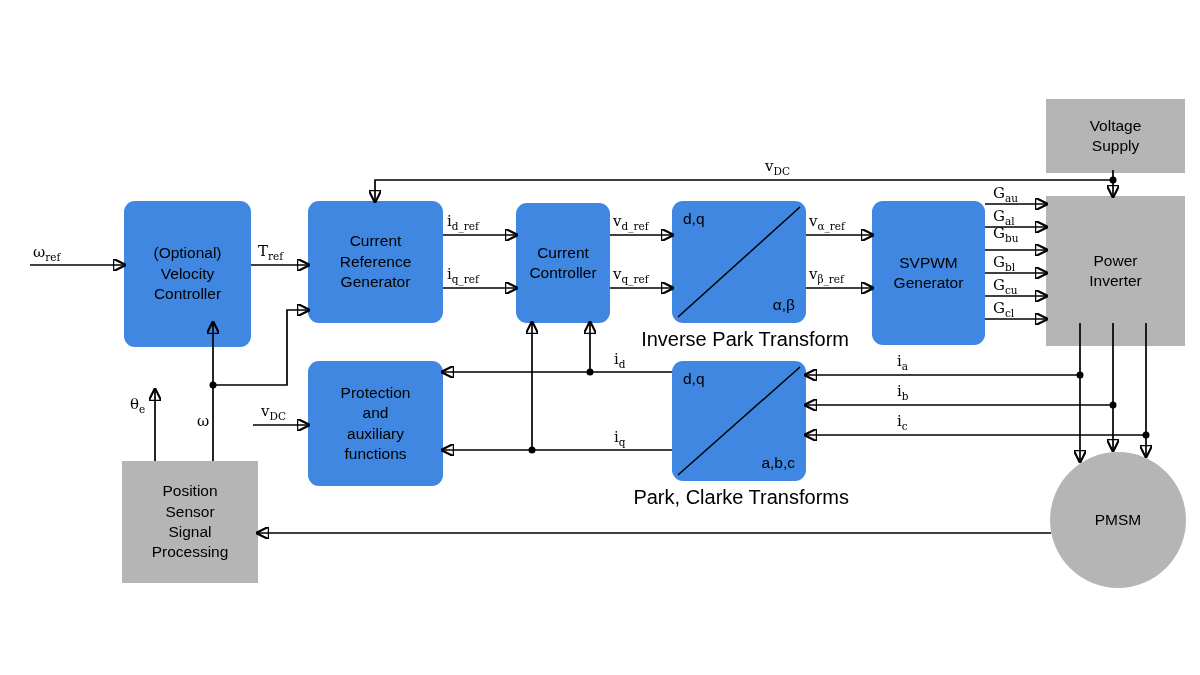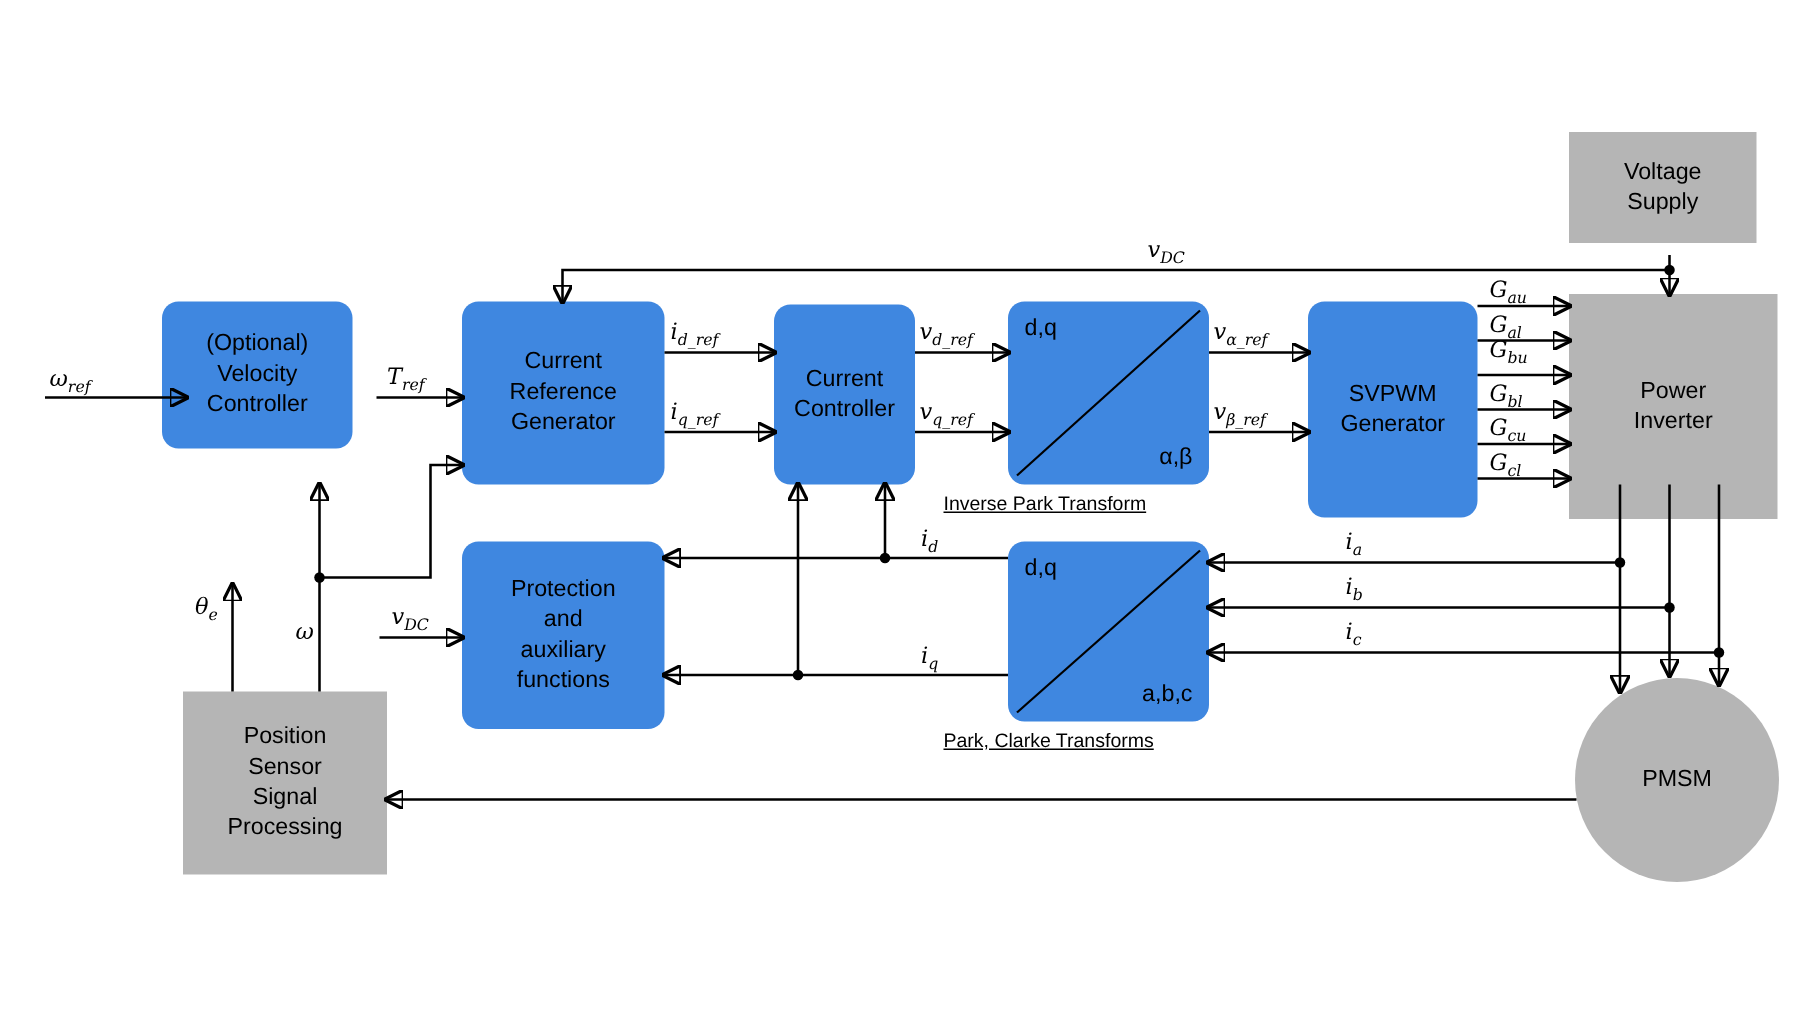--- a/index.html
+++ b/index.html
@@ -11,43 +11,43 @@
   .block > .lbl { white-space:pre-line; }
   .blue { background:#3f87e0;border-radius:11px; }
   .gray { background:#b5b5b5; }
   .circle { border-radius:50%; }
 
   .transform { display:block; }
   .transform .corner-tl { position:absolute; top:8px; left:11px; font-size:15.5px; }
   .transform .corner-br { position:absolute; bottom:8px; right:11px; font-size:15.5px;text-align:center; }
   .transform svg { position:absolute; left:0; top:0; width:100%; height:100%; }
 
-  .caption { position:absolute; text-align:left; font-size:13px; white-space:nowrap;text-decoration:underline; }
+  .caption { position:absolute; text-align:right; font-size:20px; white-space:nowrap; }
 
   .sig { position:absolute; font-family:"DejaVu Serif","Liberation Serif",serif;
-         font-style:italic; font-size:15px; white-space:nowrap; }
+         font-size:15px; white-space:nowrap; }
   .sig sub { font-size:10.5px; }
 
   .legend { position:absolute; left:10px; top:85px; }
   .legend-row { display:flex; align-items:center; height:26px; margin-bottom:13px; }
   .swatch { width:34px; height:26px; margin-right:11px; }
   .legend-label { font-size:15px; }
 
   #wires { position:absolute; left:0; top:0; width:1200px; height:675px; }
   #wires path { stroke:#000; stroke-width:1.7; fill:none; }
   #wires circle { fill:#000; stroke:none; }
   .diag-line { stroke:#000; stroke-width:1.5; }
 </style>
 </head>
 <body>
 
 <div class="legend">
 </div>
 
-<div class="block blue" style="left:108px;top:201px;width:127px;height:98px">
+<div class="block blue" style="left:124px;top:201px;width:127px;height:146px">
   <span class="lbl">(Optional)
 Velocity
 Controller</span>
 </div>
 
 <div class="block blue" style="left:308px;top:201px;width:135px;height:122px">
   <span class="lbl">Current
 Reference
 Generator</span>
 </div>
@@ -64,21 +64,21 @@
   <span class="corner-tl">d,q</span>
   <span class="corner-br">α,β</span>
 </div>
 <div class="caption" style="left:629px;top:328px;width:220px">Inverse Park Transform</div>
 
 <div class="block blue" style="left:872px;top:201px;width:113px;height:144px">
   <span class="lbl">SVPWM
 Generator</span>
 </div>
 
-<div class="block gray" style="left:1046px;top:88px;width:125px;height:74px">
+<div class="block gray" style="left:1046px;top:99px;width:139px;height:74px">
   <span class="lbl">Voltage
 Supply</span>
 </div>
 
 <div class="block gray" style="left:1046px;top:196px;width:139px;height:150px">
   <span class="lbl">Power
 Inverter</span>
 </div>
 
 <div class="block blue" style="left:308px;top:361px;width:135px;height:125px">

